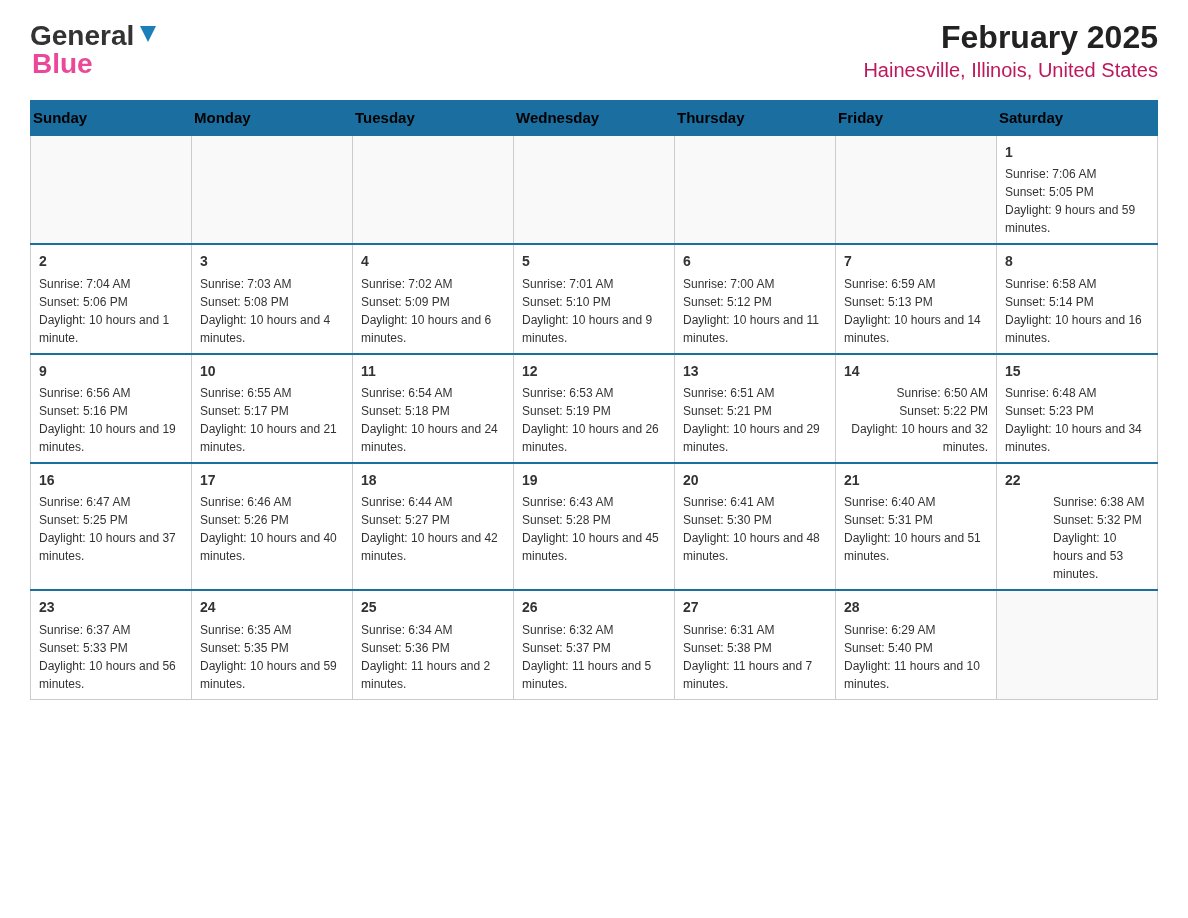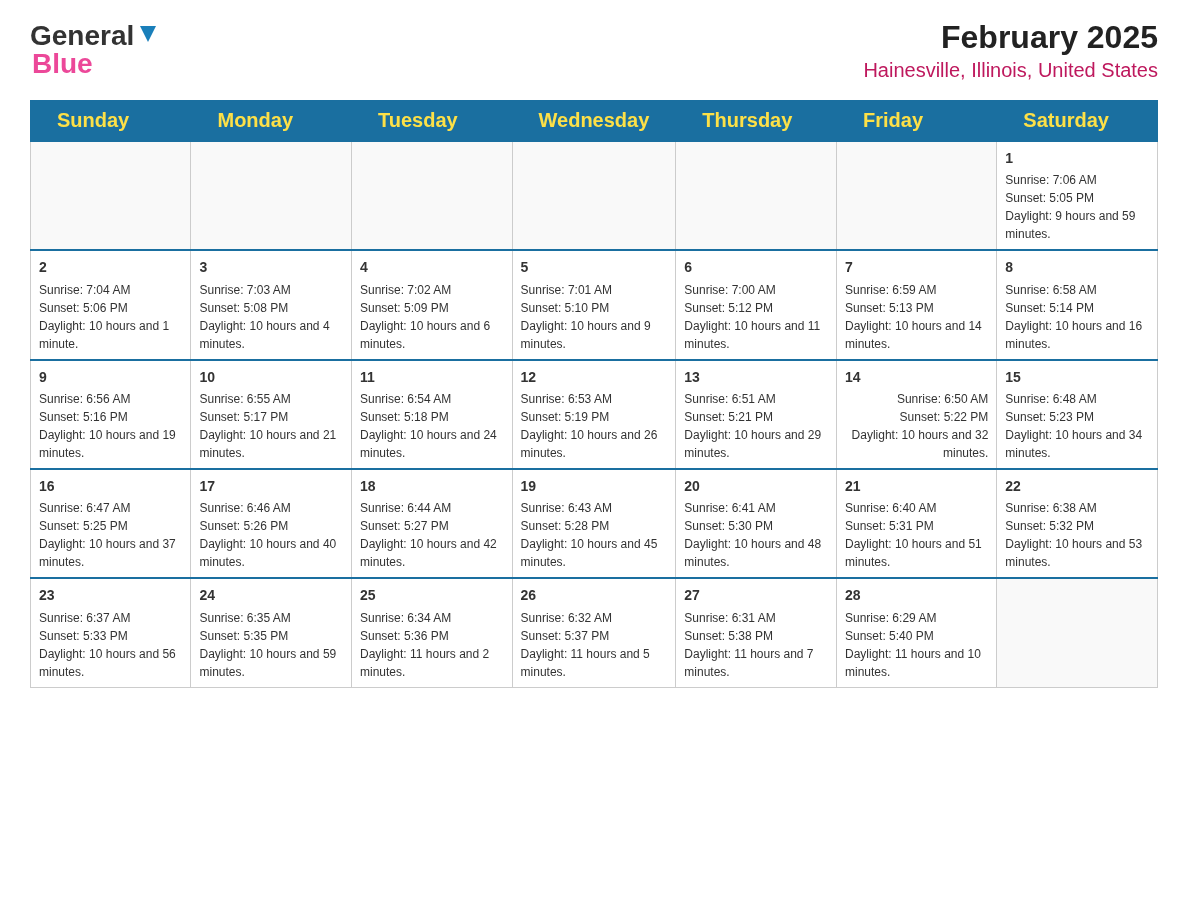--- a/index.html
+++ b/index.html
@@ -40,24 +40,24 @@
       font-size: 20px;
       color: #be185d;
       margin-top: 4px;
     }
     table {
       width: 100%;
       border-collapse: collapse;
     }
     thead th {
       background-color: #1a6fa0;
-      color: #fde047;
-      font-size: 20px;
-      font-weight: bold;
-      padding: 8px 26px;
+      color: #000000;
+      font-size: 15px;
+      font-weight: bold;
+      padding: 8px 2px;
       text-align: left;
       border: 1px solid #1a6fa0;
     }
     tbody td {
       vertical-align: top;
       border: 1px solid #ccc;
       padding: 6px 8px;
       width: 14.28%;
       min-height: 100px;
       font-size: 12.5px;
@@ -256,21 +256,21 @@
 Daylight: 10 hours and 48 minutes.</div>
         </td>
         <td>
           <span class="day-number">21</span>
           <div class="day-info" style="white-space: pre-line;">Sunrise: 6:40 AM
 Sunset: 5:31 PM
 Daylight: 10 hours and 51 minutes.</div>
         </td>
         <td>
           <span class="day-number">22</span>
-          <div class="day-info" style="white-space: pre-line;">Sunrise: 6:38 AM
+          <div class="day-info" style="white-space: pre-line; margin-left: 48px;">Sunrise: 6:38 AM
 Sunset: 5:32 PM
 Daylight: 10 hours and 53 minutes.</div>
         </td>
       </tr>
       <tr>
         <td>
           <span class="day-number">23</span>
           <div class="day-info" style="white-space: pre-line;">Sunrise: 6:37 AM
 Sunset: 5:33 PM
 Daylight: 10 hours and 56 minutes.</div>

